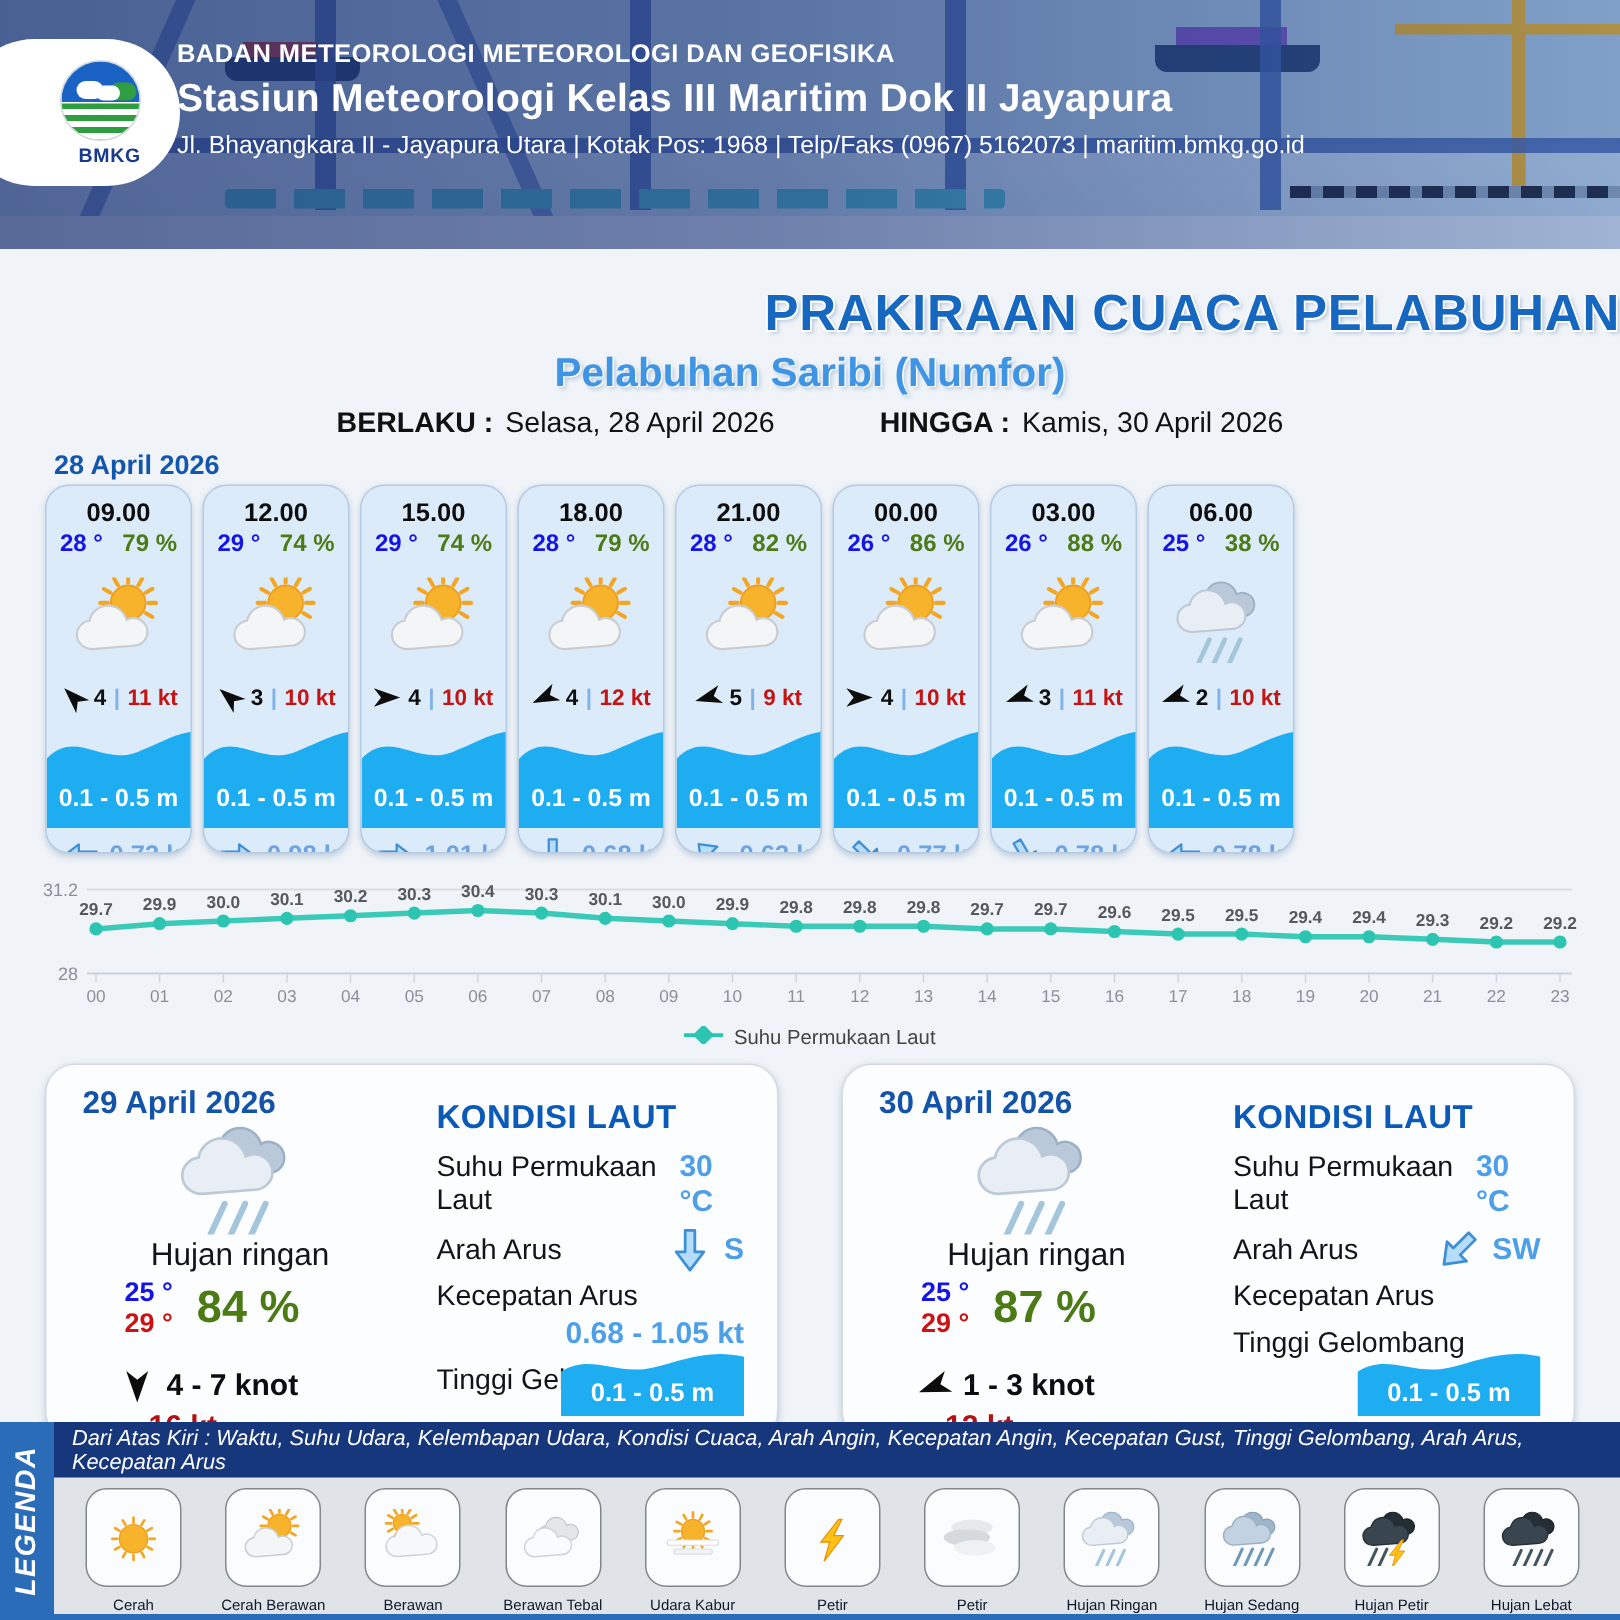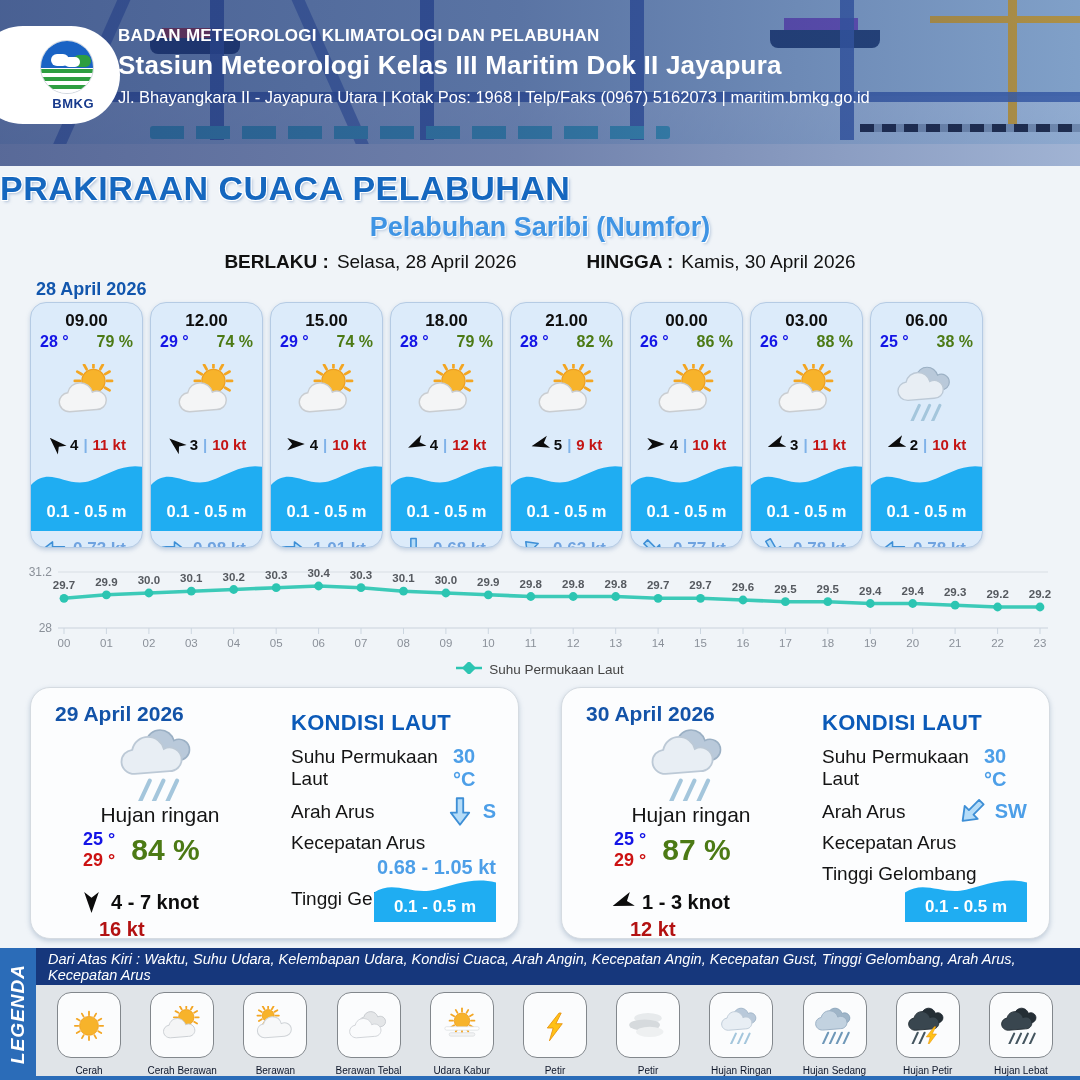--- a/index.html
+++ b/index.html
@@ -33,32 +33,32 @@
                 box-shadow:12px 2px 0 -1px #fff, 22px 1px 0 0 #2e9e41; }
   .logo-bot { position:absolute; left:0; bottom:0; right:0; height:46%;
               background:repeating-linear-gradient(#2e9e41 0 4px,#ffffff 4px 8px); }
   .logo-word { font-size:13px; font-weight:bold; color:#173a8c; letter-spacing:.5px; margin-top:2px; }
   .h-text { left:118px; top:26px; color:#ffffff; }
   .h-org { font-size:17px; font-weight:bold; letter-spacing:.3px; }
   .h-station { font-size:26px; font-weight:bold; margin-top:4px; letter-spacing:.2px; }
   .h-contact { font-size:16.5px; margin-top:7px; }
 
   
-  .title-main { text-align:left; margin-top:3px; font-size:34px; font-weight:bold; color:#1567bf; letter-spacing:.5px;
+  .title-main { text-align:right; margin-top:24px; font-size:34px; font-weight:bold; color:#1567bf; letter-spacing:.5px;
                 text-shadow:1px 1px 0 #fff,-1px 1px 0 #fff,1px -1px 0 #fff,2px 2px 3px rgba(120,150,190,.55); }
   .title-sub { text-align:center; margin-top:4px; font-size:27px; font-weight:bold; color:#3f94e4;
                text-shadow:1px 1px 0 #fff,2px 2px 3px rgba(120,150,190,.45); }
   .validity { display:flex; justify-content:center; gap:70px; margin-top:8px; font-size:19px; color:#111; }
   .v-label { font-weight:bold; }
   .v-pair { display:flex; gap:8px; }
   .date-label { margin:6px 0 2px 36px; font-size:18px; font-weight:bold; color:#1256ad; }
 
   
   .cards { display:flex; gap:7px; margin:2px 30px 0 30px; }
-  .card { width:113px; height:246px; background:#dcebfa; border:1px solid #b5cbe4; border-radius:16px;
+  .card { width:98px; height:246px; background:#dcebfa; border:1px solid #b5cbe4; border-radius:16px;
           overflow:hidden; position:relative; box-shadow:0 2px 4px rgba(110,140,180,.35); }
   .c-time { text-align:center; margin-top:8px; font-size:17px; font-weight:bold; color:#0d0d0d; }
   .c-th { display:flex; justify-content:space-between; padding:2px 9px 0 9px; font-size:16px; font-weight:bold; }
   .c-temp { color:#1414e6; }
   .c-hum { color:#4c7a15; }
   .c-icon { height:78px; display:flex; align-items:center; justify-content:center; margin-top:2px; }
   .c-wind { display:flex; align-items:center; justify-content:center; gap:5px; font-size:15px; font-weight:bold; height:26px; }
   .dart, .blockarrow { display:inline-flex; align-items:center; justify-content:center; }
   .c-div { color:#7fb2e8; font-weight:bold; }
   .c-gust { color:#c41414; }
@@ -141,21 +141,21 @@
     <div class="hz overlay"></div>
     <div class="hz logo-pill">
       <div class="logo-circle">
         <div class="logo-top"></div>
         <div class="logo-cloud"></div>
         <div class="logo-bot"></div>
       </div>
       <div class="logo-word">BMKG</div>
     </div>
     <div class="hz h-text">
-      <div class="h-org">BADAN METEOROLOGI KLIMATOLOGI DAN PELABUHAN</div>
+      <div class="h-org">BADAN METEOROLOGI METEOROLOGI DAN GEOFISIKA</div>
       <div class="h-station">Stasiun Meteorologi Kelas III Maritim Dok II Jayapura</div>
       <div class="h-contact">Jl. Bhayangkara II - Jayapura Utara | Kotak Pos: 1968 | Telp/Faks (0967) 5162073 | maritim.bmkg.go.id</div>
     </div>
   </div>
 
   <div class="title-main">PRAKIRAAN CUACA PELABUHAN</div>
   <div class="title-sub">Pelabuhan Saribi (Numfor)</div>
   <div class="validity">
     <div class="v-pair">
       <span class="v-label">BERLAKU :</span>

